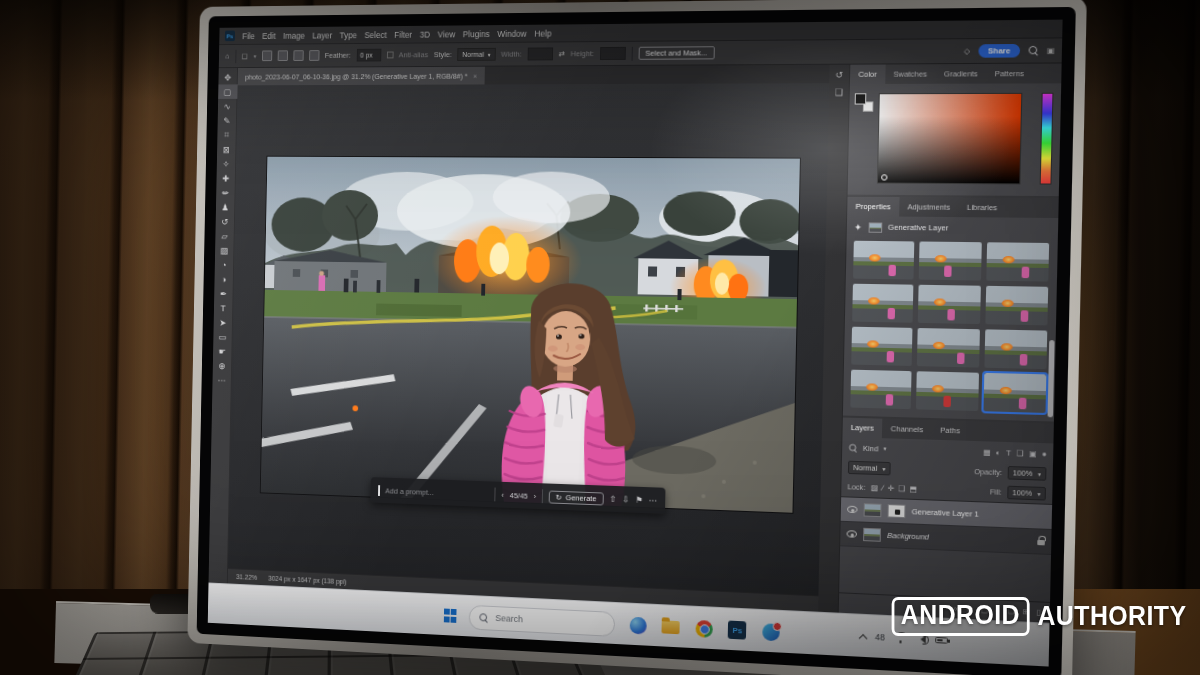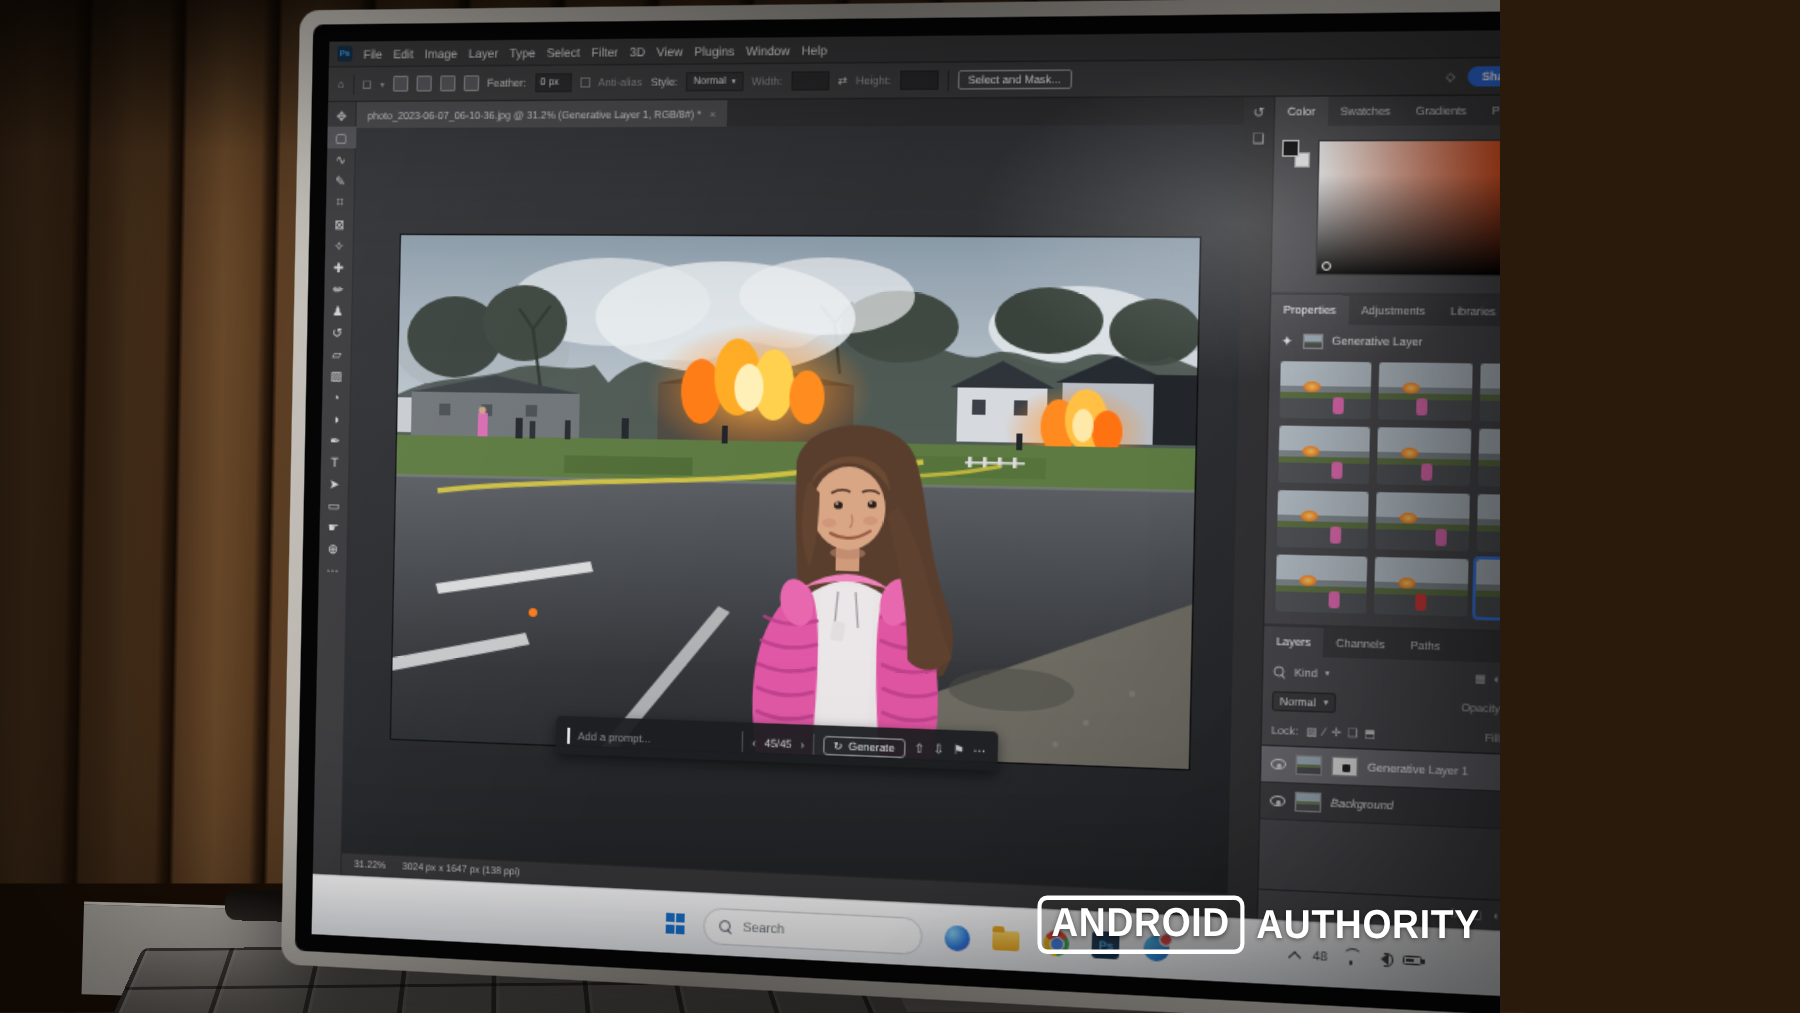--- a/index.html
+++ b/index.html
@@ -1,17 +1,17 @@
 <!DOCTYPE html>
 <html><head>
 <meta charset="utf-8">
 <style>
   * { box-sizing:border-box; margin:0; padding:0; }
   html,body { width:1200px; height:675px; overflow:hidden; background:#2a1a0c; font-family:"Liberation Sans",sans-serif; }
-  .scene { position:relative; width:1000px; height:675px; overflow:hidden; }
+  .scene { position:relative; width:1200px; height:675px; overflow:hidden; }
 
   
   .wall { position:absolute; inset:0;
     background:
       linear-gradient(180deg, rgba(8,5,2,.7) 0, rgba(8,5,2,0) 15%),
       linear-gradient(90deg, rgba(18,10,4,.6) 0 7%, rgba(18,10,4,0) 20%),
       repeating-linear-gradient(91deg, #7b5330 0px, #8c6238 26px, #6f4a28 50px, #3a2412 55px, #1c0f05 60px, #7b5330 63px),
       #5a3a1d; }
   .wall-right { position:absolute; right:0; top:0; width:200px; height:100%;
     background:linear-gradient(270deg, rgba(4,2,1,.88) 30%, rgba(4,2,1,0)); }

